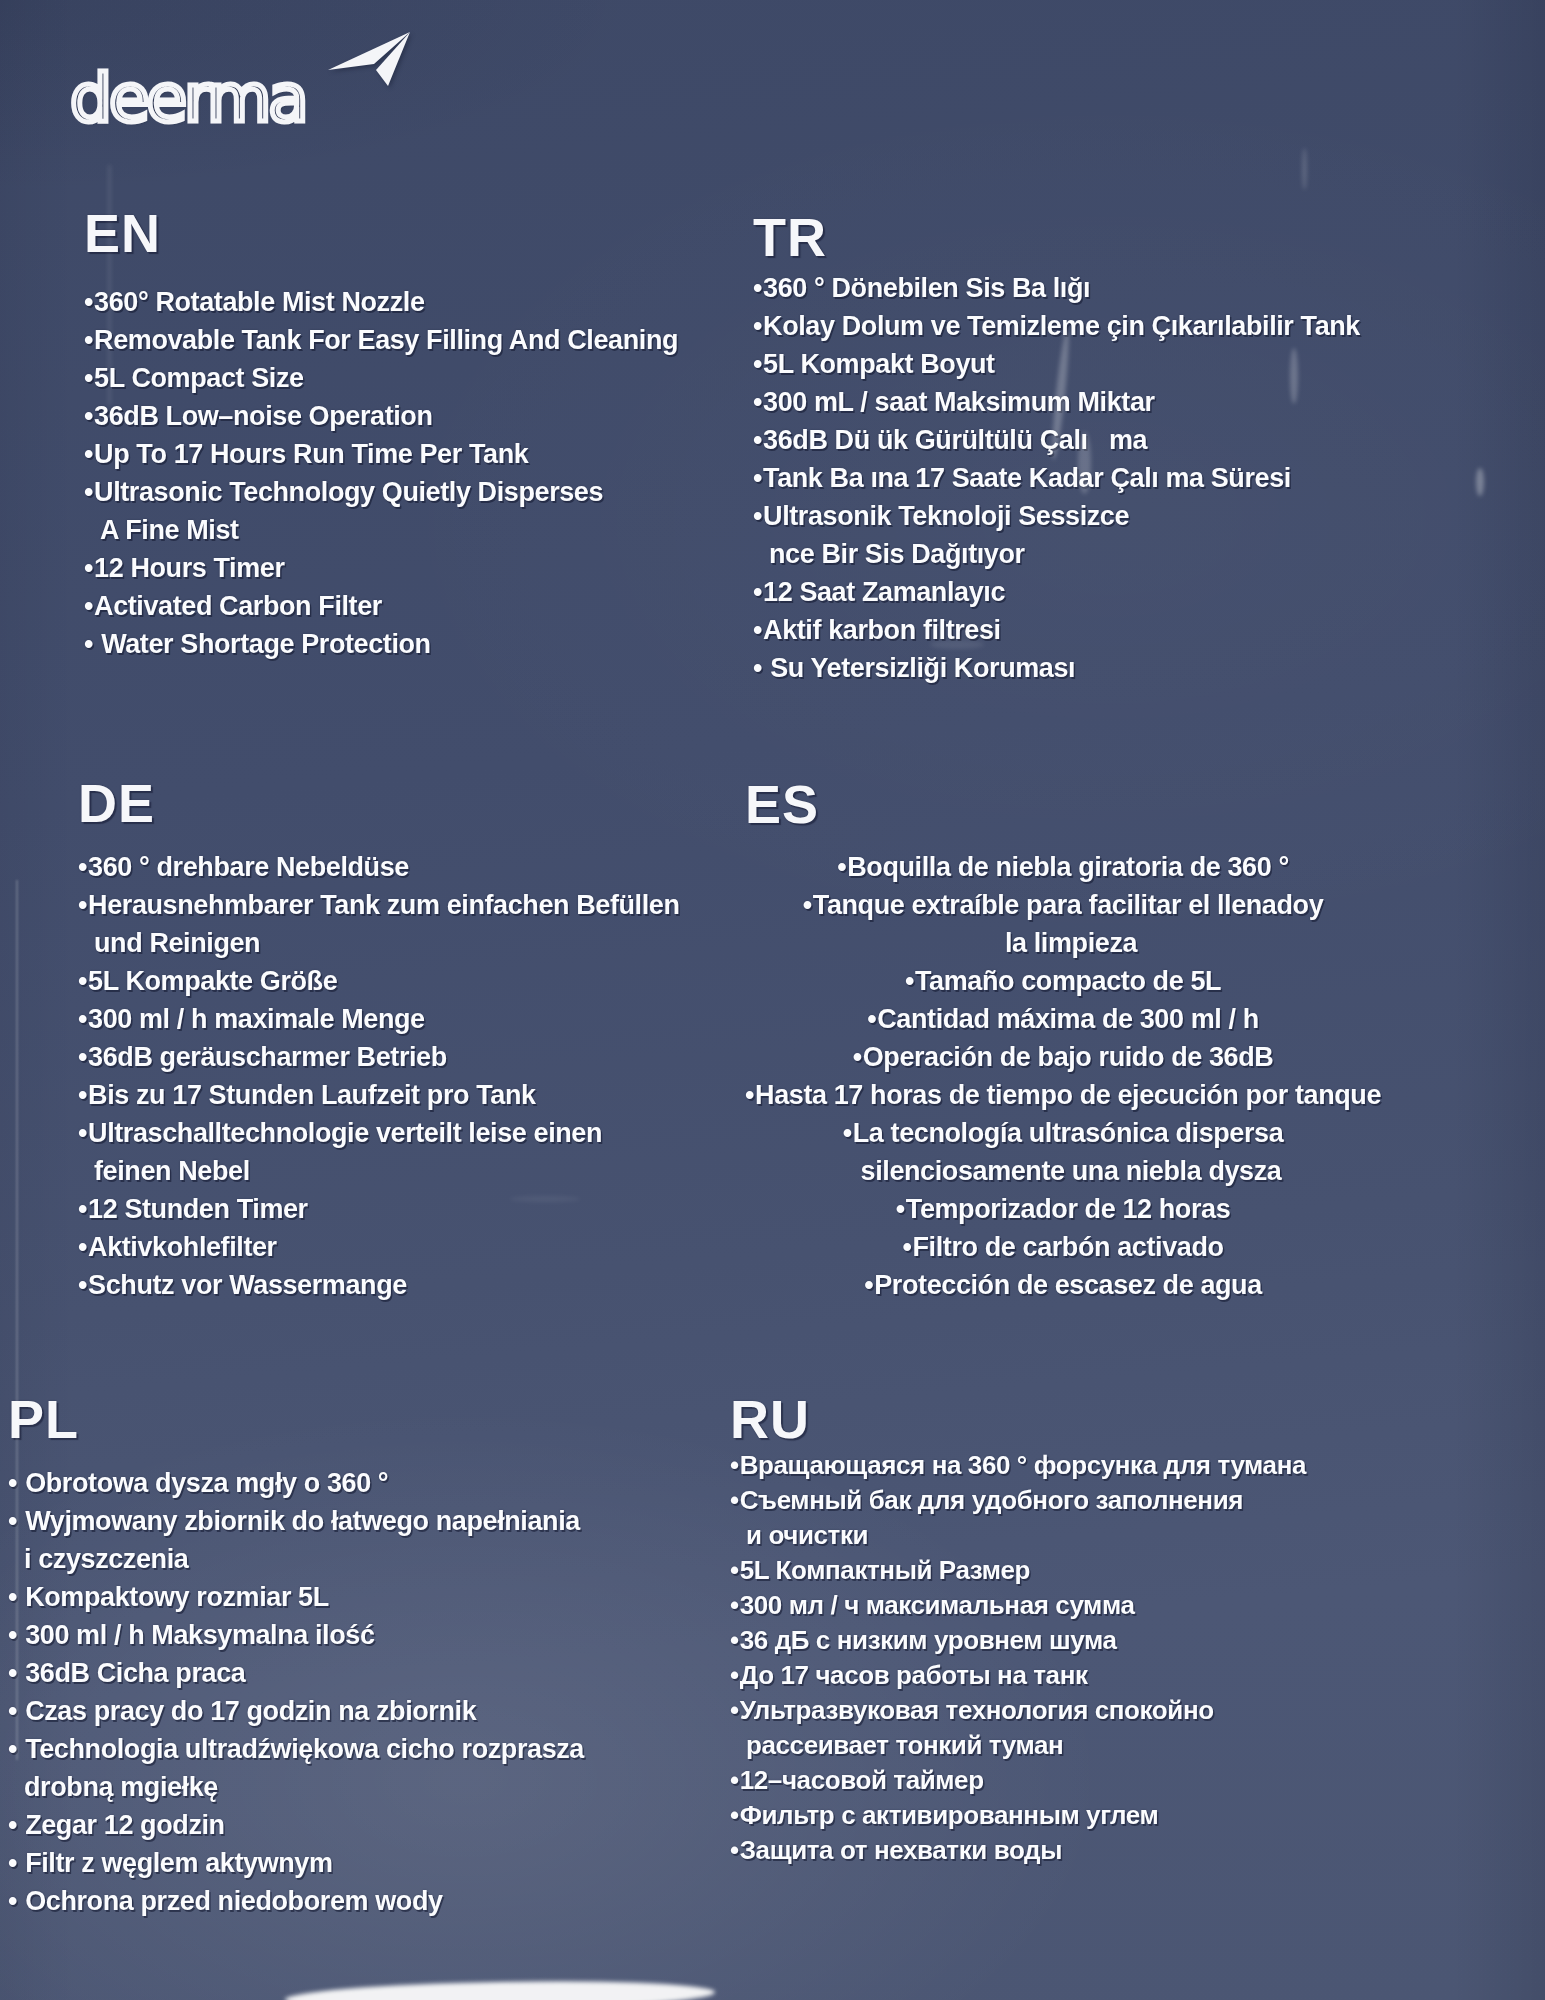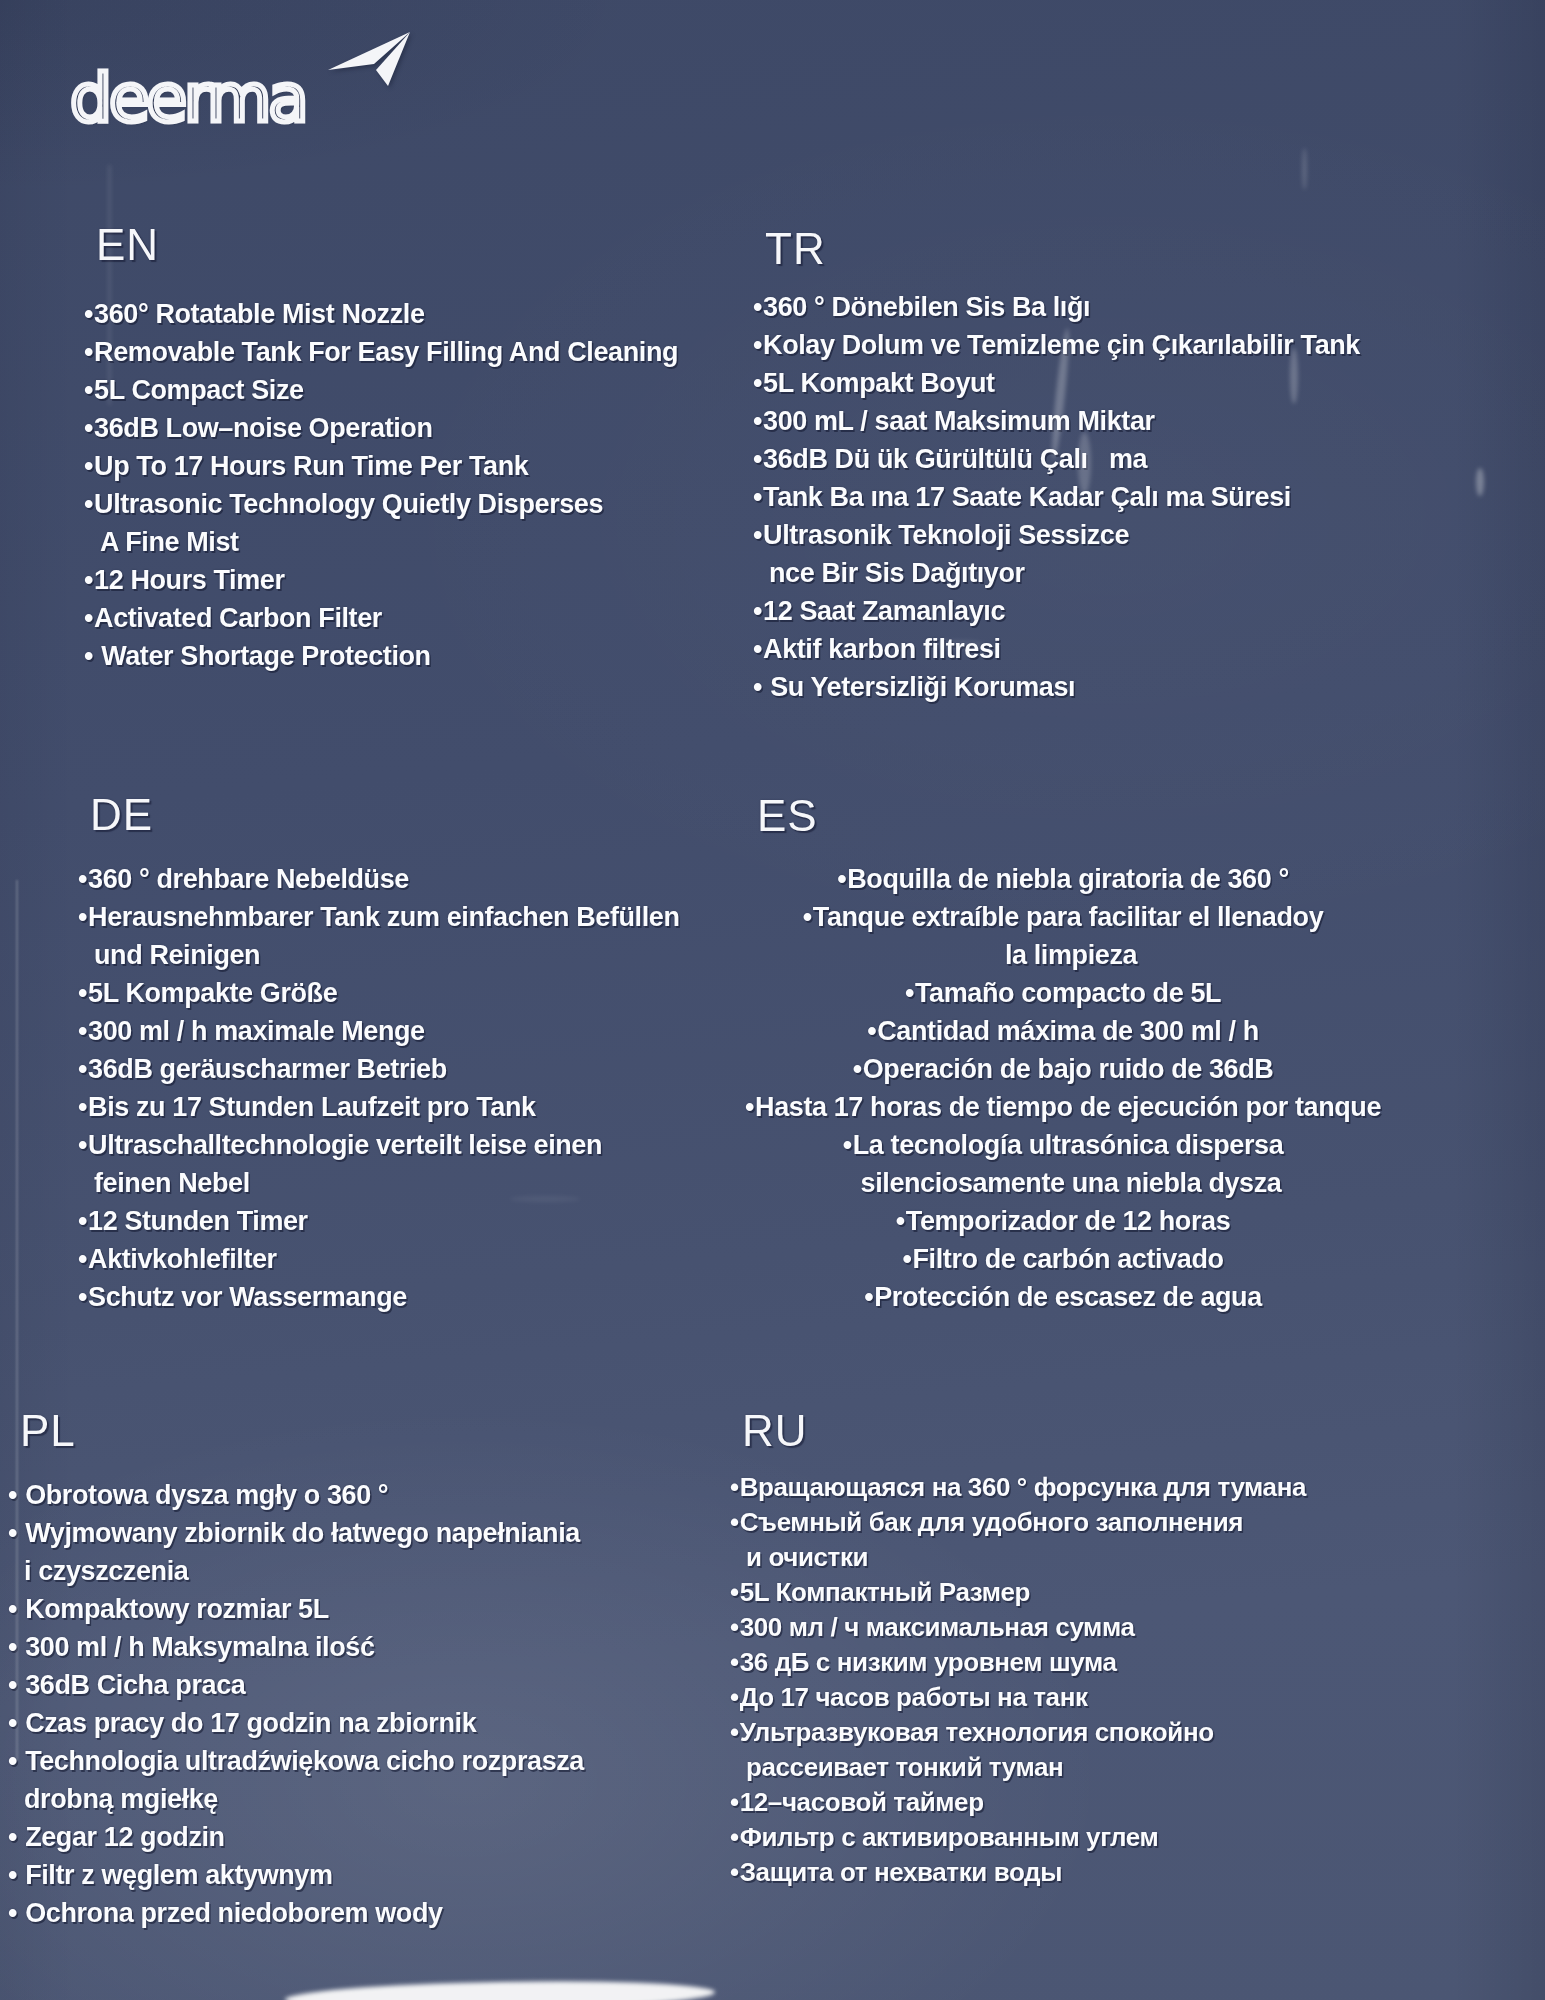--- a/index.html
+++ b/index.html
@@ -27,40 +27,40 @@
     -webkit-text-stroke:5px #f4f5f8;
     text-shadow:2px 2px 3px rgba(10,15,35,0.35);
     position:absolute;left:4px;top:22px;
   }
   .plane{position:absolute;left:262px;top:-14px;
     filter:drop-shadow(2px 2px 2px rgba(10,15,35,0.35));}
 
   
   .lang-section{position:absolute;}
   .lang-heading{
-    margin:12px;font-size:44px;line-height:54px;font-weight:400;
+    margin:0;font-size:54px;line-height:54px;font-weight:700;
     letter-spacing:1px;color:#f6f7fa;
     text-shadow:2px 2px 1px rgba(15,20,45,0.5), 0 0 2px rgba(15,20,45,0.3);
   }
   .feature-list{}
   .line{
     white-space:pre;
     font-size:27px;line-height:38px;font-weight:bold;
     letter-spacing:-0.4px;color:#fbfcfe;
     text-shadow:1.5px 2px 0 rgba(18,24,48,0.55), 0 0 2px rgba(18,24,48,0.35);
   }
   .line.cont{padding-left:16px;}
   .dot{padding-right:1px;}
 
   .sec-en{left:84px; top:206px;}  .sec-en .feature-list{margin-top:23px;}
   .sec-tr{left:753px;top:210px;}  .sec-tr .feature-list{margin-top:5px;}
   .sec-de{left:78px; top:776px;}  .sec-de .feature-list{margin-top:18px;}
   .sec-es{left:745px;top:777px;}  .sec-es .feature-list{margin-top:17px;text-align:center;}
   .sec-pl{left:8px;  top:1392px;} .sec-pl .feature-list{margin-top:18px;}
-  .sec-ru{left:730px;top:1392px;} .sec-ru .feature-list{margin-top:8px;}
+  .sec-ru{left:730px;top:1392px;} .sec-ru .feature-list{margin-top:2px;}
   .sec-ru .line{font-size:26px;line-height:35px;}
 
   
   .artifact{position:absolute;pointer-events:none;}
   .crease-left{left:16px;top:880px;width:2px;height:880px;
     background:rgba(255,255,255,0.20);filter:blur(1px);}
   .crease-top{left:108px;top:165px;width:3px;height:240px;
     background:rgba(255,255,255,0.10);filter:blur(2px);}
   .scuff{background:rgba(255,255,255,0.55);filter:blur(2px);border-radius:50%;}
   .s1{left:1056px;top:328px;width:9px;height:132px;opacity:.45;transform:rotate(6deg);}

